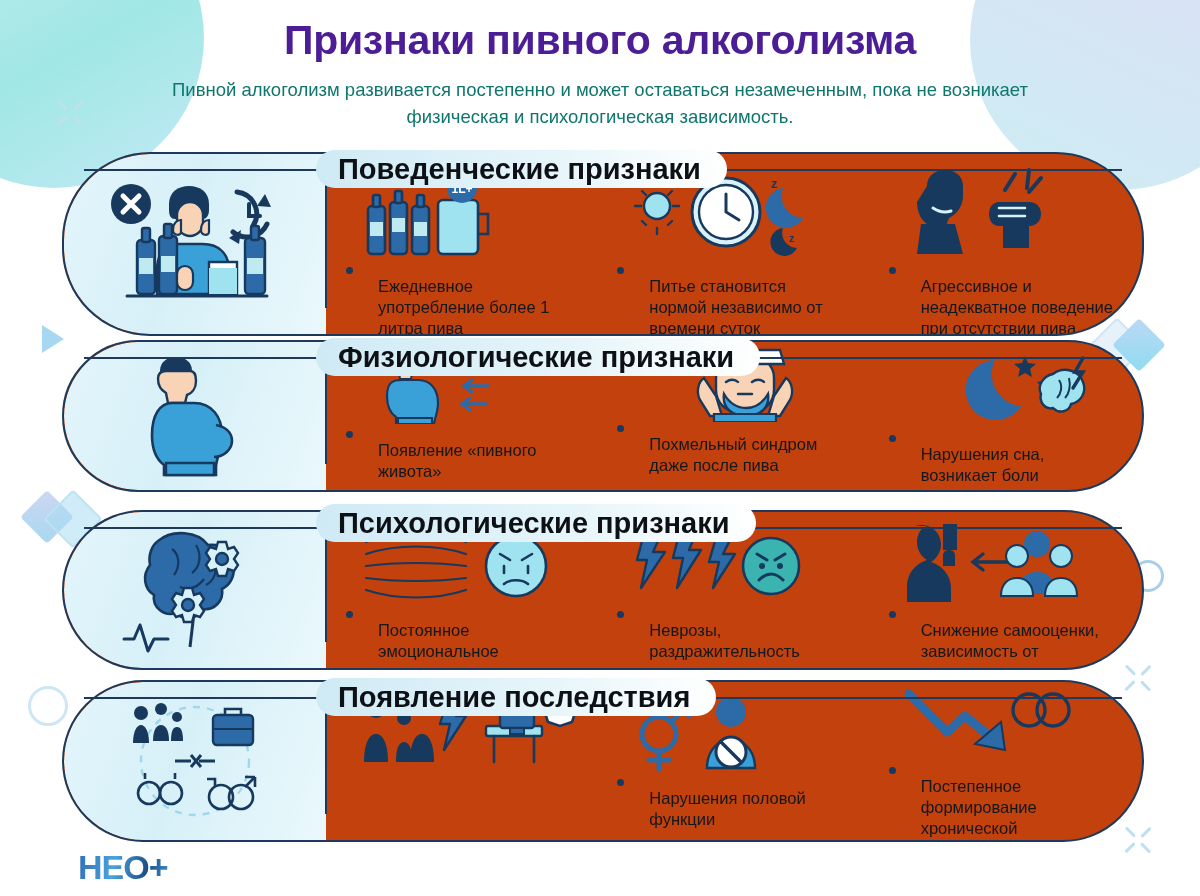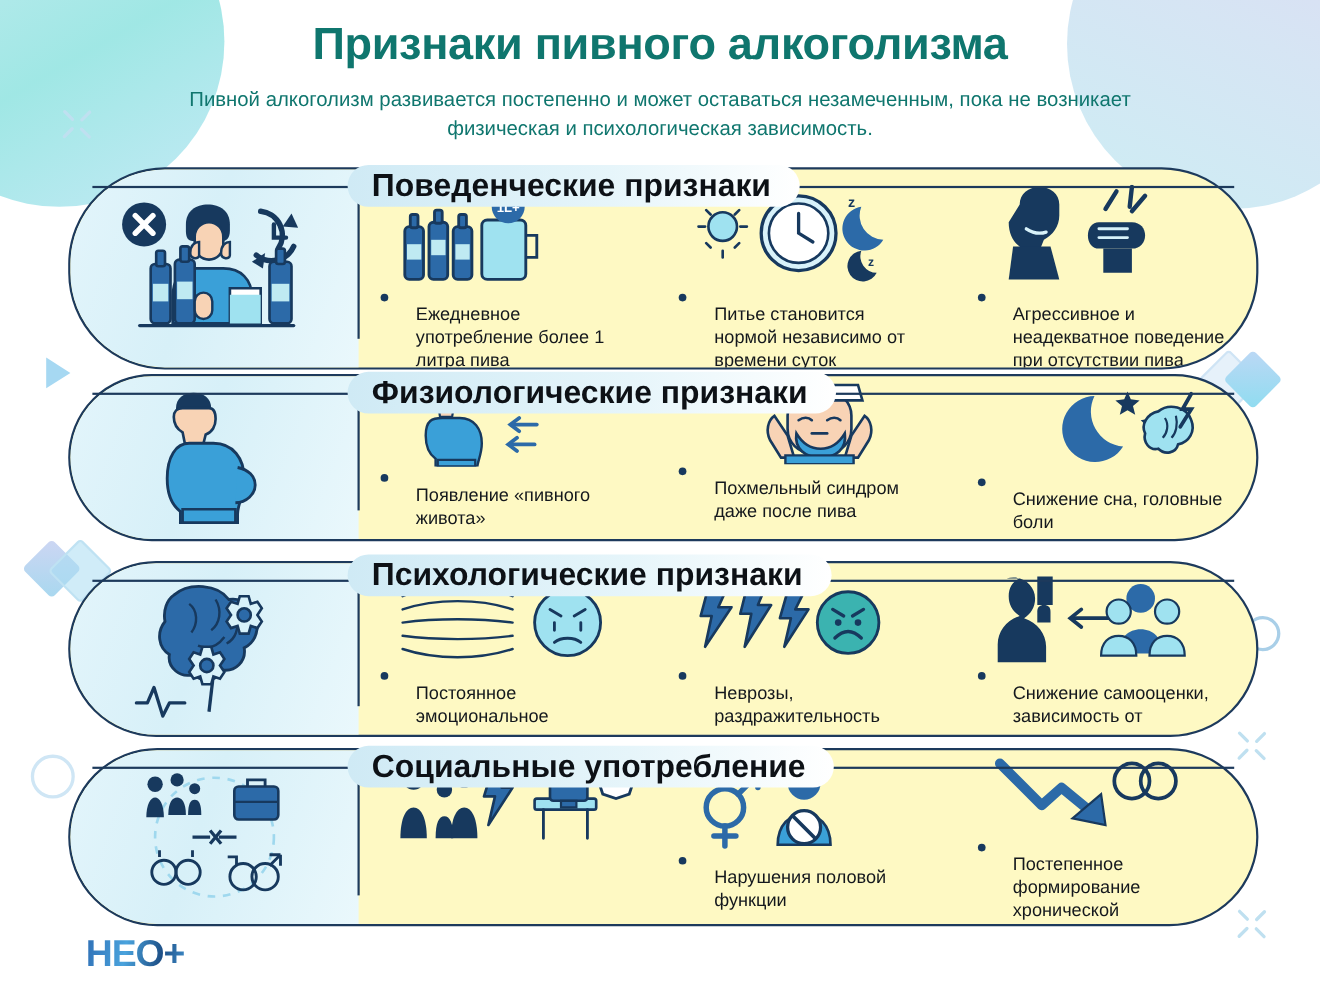--- a/index.html
+++ b/index.html
@@ -48,33 +48,33 @@
   .dia-pair span{position:absolute;width:38px;height:38px;transform:rotate(45deg);border-radius:4px;}
   .dia-pair span:nth-child(1){left:0;top:8px;background:linear-gradient(135deg,#cdd6f3,#a8d8ef);}
   .dia-pair span:nth-child(2){left:24px;top:8px;background:rgba(170,221,242,.55);border:2px solid #bfe2f3;}
   .dia-pair.right{left:auto;right:26px;top:318px;}
   .dia-pair.right span:nth-child(1){background:rgba(200,225,245,.45);border:2px solid #cfe4f5;}
   .dia-pair.right span:nth-child(2){background:linear-gradient(135deg,#bcd8f5,#8fdcf0);border:none;}
 
   
   .head{position:absolute;left:0;top:18px;width:1200px;text-align:center;}
   .title{
-    font-size:41px;font-weight:700;letter-spacing:-.3px;color:#0f766e;
+    font-size:41px;font-weight:700;letter-spacing:-.3px;color:#4c1d95;
     margin:0 0 14px 0;line-height:1.1;
   }
   .subtitle{
     font-size:18.5px;line-height:1.45;color:#0f766e;font-weight:400;
     margin:0 auto;max-width:940px;
   }
 
   
   .card{
     position:absolute;left:62px;width:1082px;
     border:2.4px solid #1d3a5c;border-radius:88px;
-    background:#fef9c3;box-sizing:border-box;overflow:hidden;
+    background:#c2410c;box-sizing:border-box;overflow:hidden;
   }
   .card-left{
     position:absolute;left:0;top:0;width:262px;height:100%;
     background:linear-gradient(110deg,#e3f5fb 0%,#d7f0f8 45%,#eaf8fc 100%);
     border-radius:86px 0 0 86px;
     display:flex;align-items:center;justify-content:center;
   }
   .divider{position:absolute;left:261px;top:26px;bottom:26px;width:2.4px;background:#1d3a5c;}
   .card-right{
     position:absolute;left:264px;right:0;top:0;bottom:0;
@@ -329,21 +329,21 @@
             <path d="M84 6l3 7 8 1-6 5 2 8-7-4-7 4 2-8-6-5 8-1z"></path>
             <path d="M104 26l2 5 6 1-4 4 1 6-5-3-5 3 1-6-4-4 6-1z"></path>
           </g>
           <path d="M112 24c10-8 26-4 30 8 4 10-2 20-12 22-2 8-12 10-18 4-8 2-14-6-12-14-4-8 2-18 12-20z" fill="#9fe2f0" stroke="#17395e" stroke-width="2.4"></path>
           <path d="M118 30c4 6 2 14-2 18M128 28c2 8 0 16-4 20" stroke="#17395e" stroke-width="2" fill="none"></path>
           <path d="M142 8l-8 14h8l-10 16" fill="none" stroke="#17395e" stroke-width="3.4" stroke-linecap="round"></path>
         </svg>
       </div>
       <div class="txt">
         <span class="bullet"></span>
-        <p>Снижение сна, головные боли</p>
+        <p>Нарушения сна, возникает боли</p>
       </div>
     </div>
   </div>
 </div>
 
 <div class="sec-rule" style="left:84px;top:527px;width:234px;"></div>
 <div class="sec-rule" style="left:676px;top:527px;width:446px;"></div>
 <div class="sec-title" style="top:504px;">Психологические признаки</div>
 
 <div class="card" style="top:510px;height:160px;">
@@ -436,21 +436,21 @@
       <div class="txt">
         <span class="bullet"></span>
         <p>Снижение самооценки, зависимость от компании</p>
       </div>
     </div>
   </div>
 </div>
 
 <div class="sec-rule" style="left:84px;top:697px;width:234px;"></div>
 <div class="sec-rule" style="left:652px;top:697px;width:470px;"></div>
-<div class="sec-title" style="top:678px;">Социальные употребление</div>
+<div class="sec-title" style="top:678px;">Появление последствия</div>
 
 <div class="card" style="top:680px;height:162px;">
   <div class="card-left">
     <svg class="ic" width="180" height="128" viewBox="0 0 180 128">
       <circle cx="90" cy="64" r="54" fill="none" stroke="#9fd8ee" stroke-width="2.4" stroke-dasharray="7 7"></circle>
       <g fill="#17395e">
         <circle cx="36" cy="16" r="7"></circle>
           <path d="M28 46c0-12 4-18 8-18s8 6 8 18z"></path>
         <circle cx="56" cy="12" r="6"></circle>
           <path d="M48 44c0-12 4-16 8-16s8 4 8 16z"></path>

